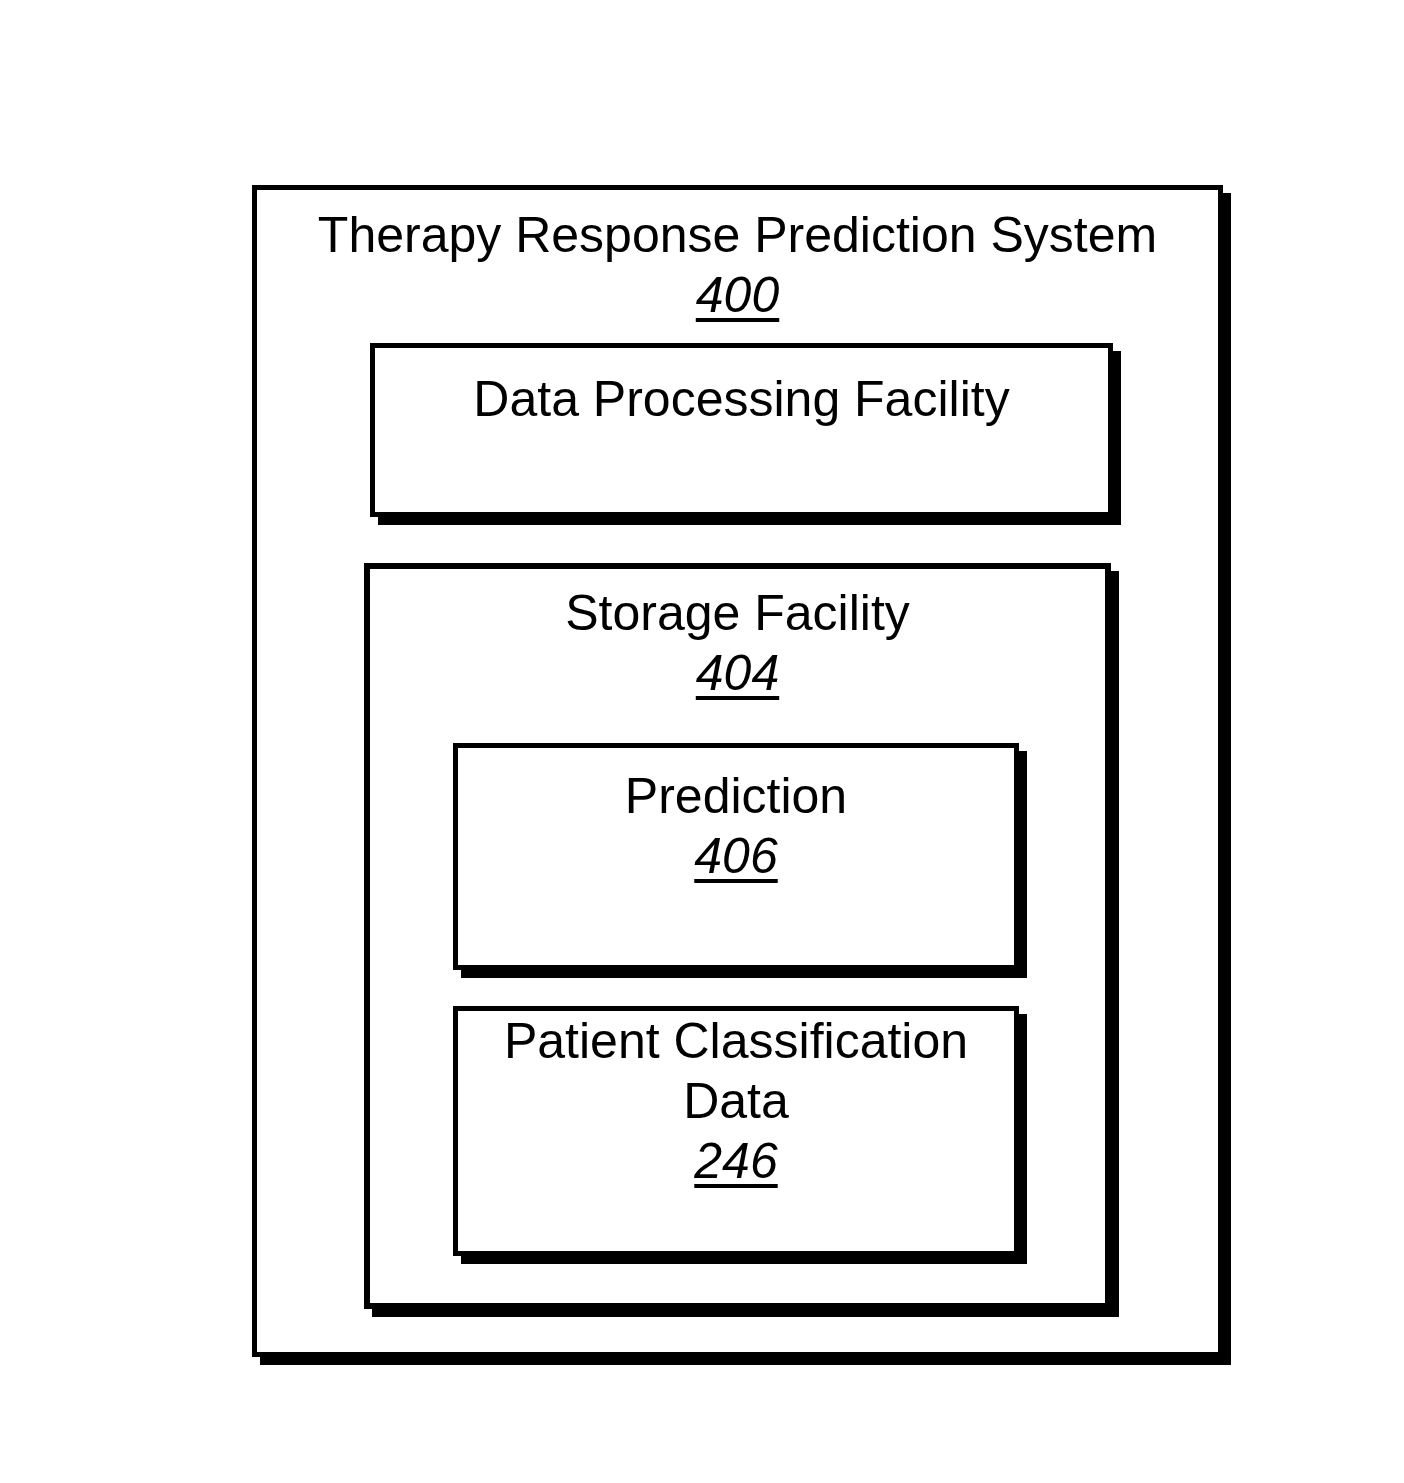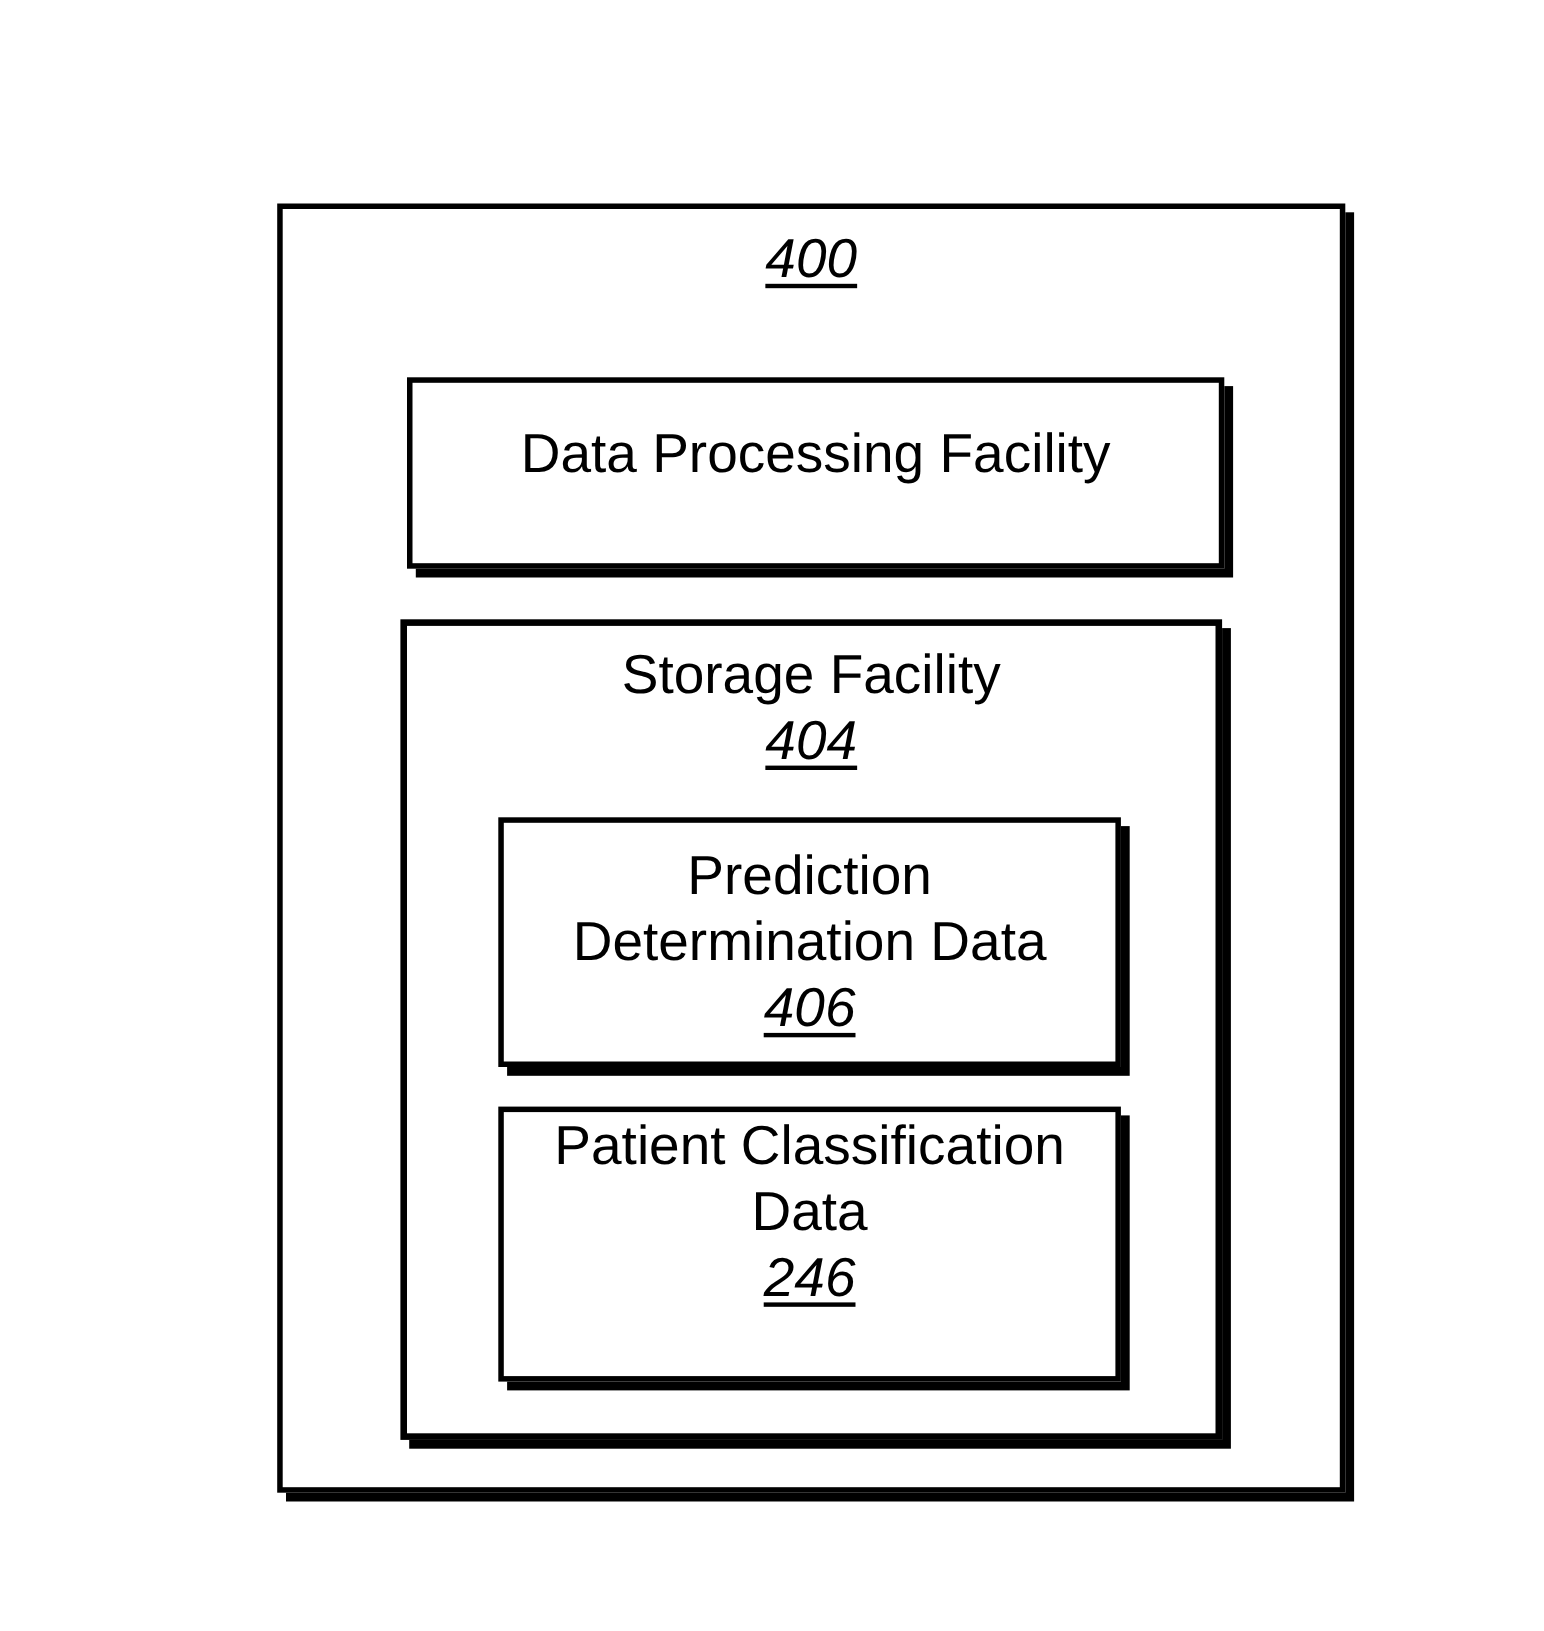--- a/index.html
+++ b/index.html
@@ -44,21 +44,21 @@
     width: 971px;
     height: 1172px;
     padding-top: 15px;
   }
   
   #dpf-box {
     left: 113px;
     top: 153px;
     width: 743px;
     height: 174px;
-    padding-top: 34px;
+    padding-top: 21px;
   }
   
   #storage-box {
     left: 107px;
     top: 373px;
     width: 747px;
     height: 746px;
     border-width: 6px;
     padding-top: 14px;
   }
@@ -75,33 +75,33 @@
     left: 83px;
     top: 437px;
     width: 566px;
     height: 250px;
   }
 </style>
 </head>
 <body>
 
 <div class="box" id="sys-box">
+  <div class="label">Therapy Response Prediction System</div>
   <div class="ref"><span>400</span></div>
 
   <div class="box" id="dpf-box">
     <div class="label">Data Processing Facility</div>
   </div>
 
   <div class="box" id="storage-box">
     <div class="label">Storage Facility</div>
     <div class="ref"><span>404</span></div>
 
     <div class="box" id="pdd-box">
       <div class="label">Prediction</div>
-      <div class="label">Determination Data</div>
       <div class="ref"><span>406</span></div>
     </div>
 
     <div class="box" id="pcd-box">
       <div class="label">Patient Classification</div>
       <div class="label">Data</div>
       <div class="ref"><span>246</span></div>
     </div>
   </div>
 </div>

